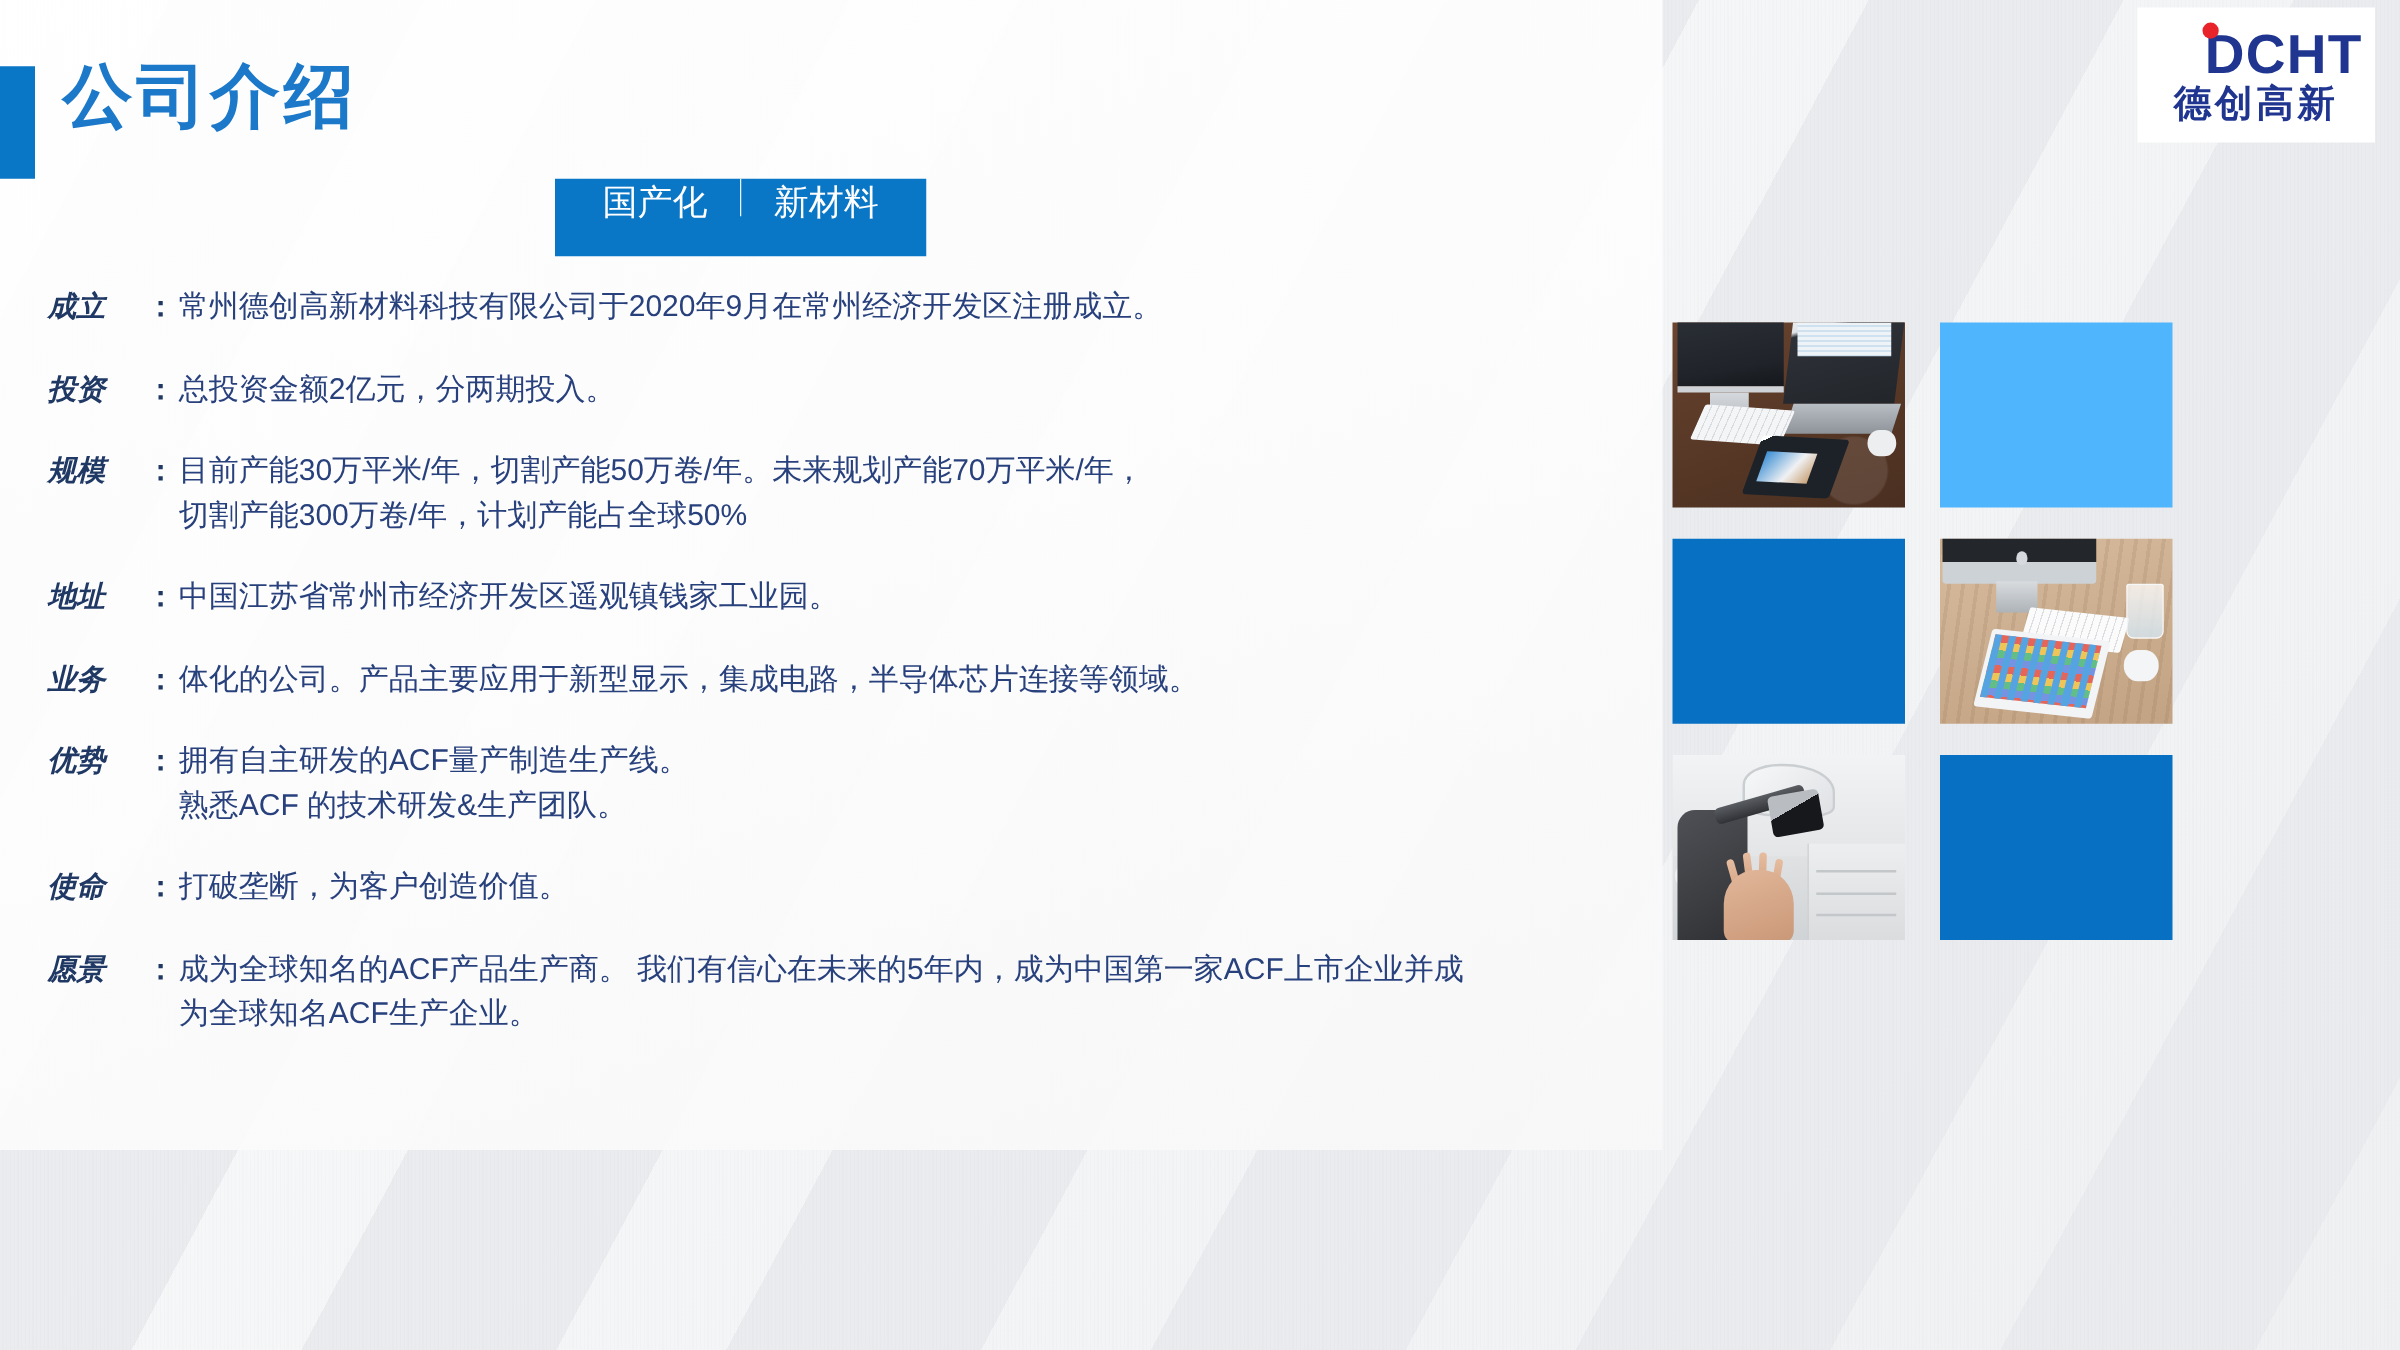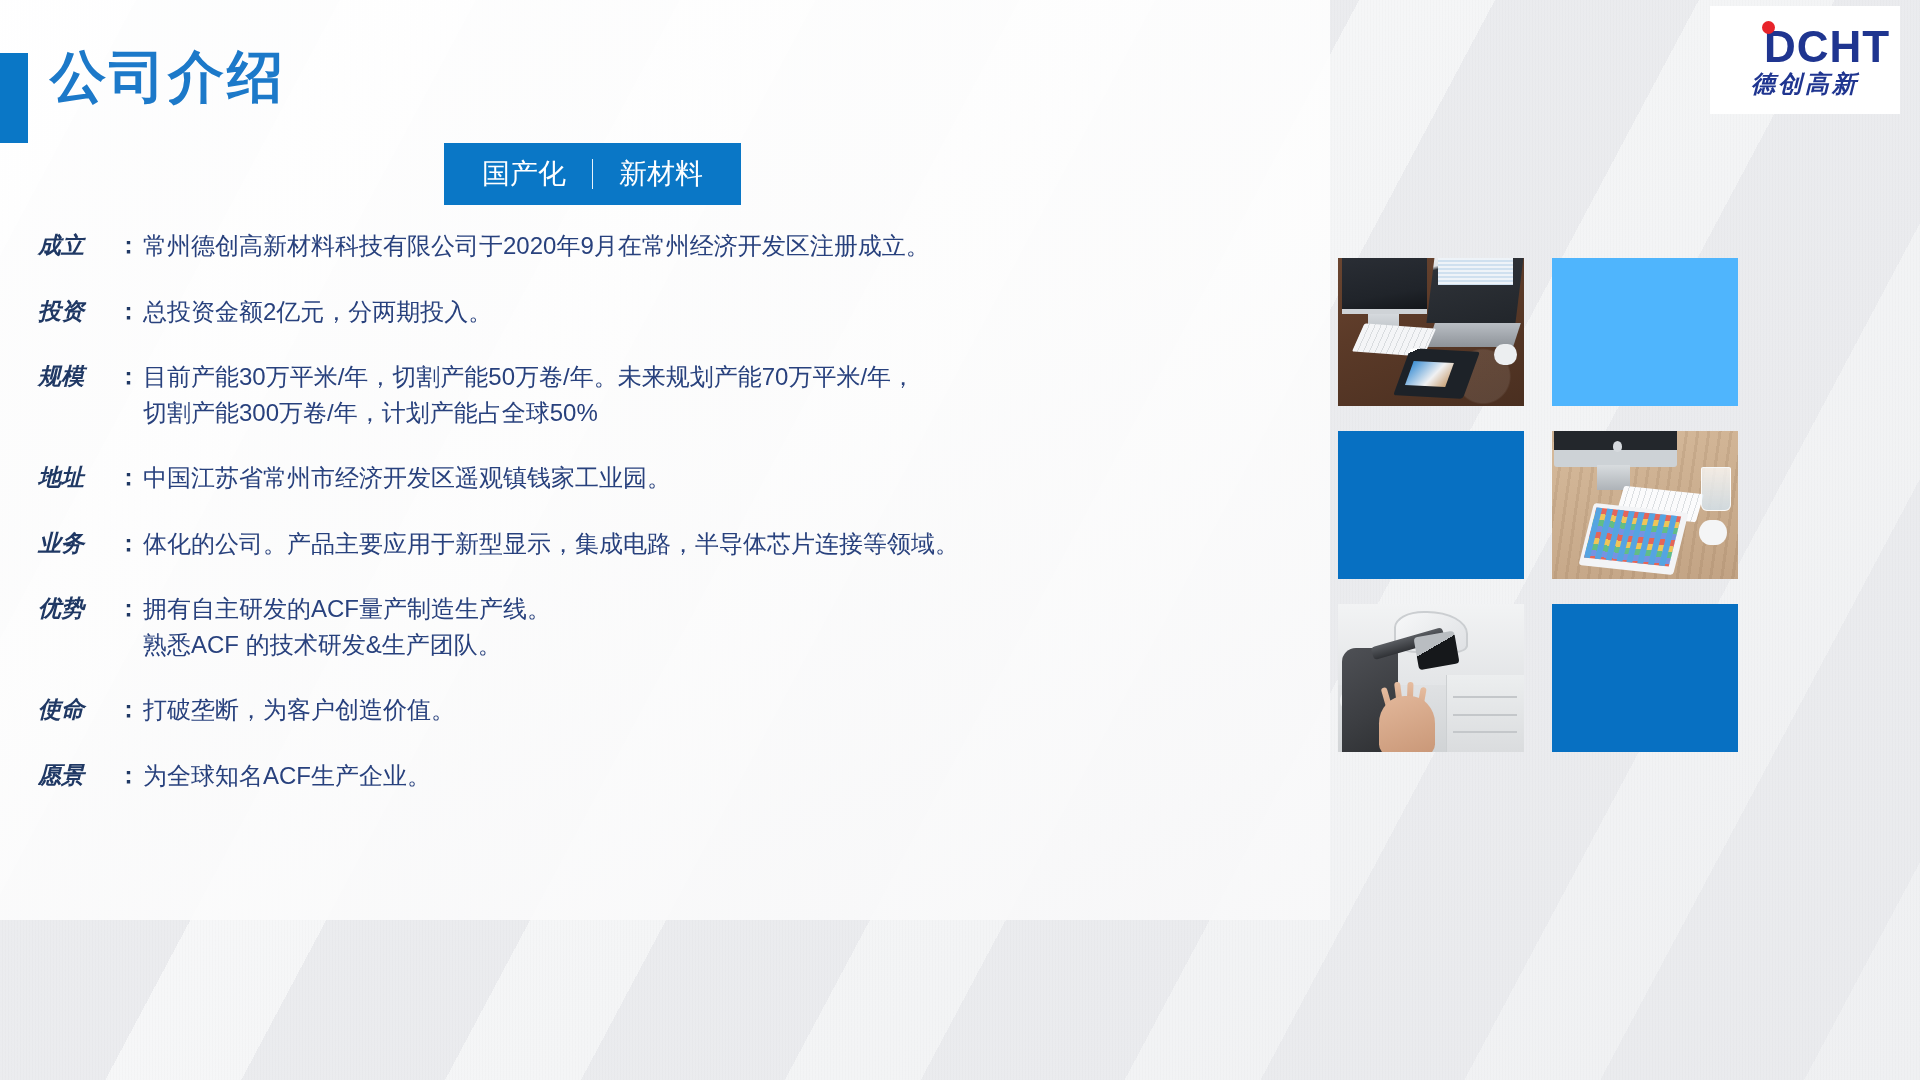--- a/index.html
+++ b/index.html
@@ -76,33 +76,32 @@
     white-space:nowrap;
     margin-left:44px;
   }
   .logo-dot{
     position:absolute; left:-2px; top:-4px;
     width:13px; height:13px; border-radius:50%;
     background:#e8232a;
   }
   .logo-bottom{
     margin-top:3px;
-    font-size:24px; font-weight:bold; letter-spacing:3px;
+    font-size:30px; font-weight:bold; letter-spacing:3px;
     color:#1f3590; line-height:1;
     white-space:nowrap;
-    font-style:italic;
   }
 
   
   .banner{
     left:444px; top:143px;
     height:62px;
     padding:0 38px;
     background:#0a77c6;
-    display:flex; align-items:center;
+    display:flex; 
     gap:26px;
   }
   .banner-text{
     font-size:28px; color:#ffffff; white-space:nowrap;
   }
   .banner-sep{
     width:1px; height:30px; background:#ffffff; opacity:.9;
   }
 
   
@@ -394,20 +393,21 @@
         <div class="row-label">使命</div>
         <div class="row-colon">：</div>
         <div class="row-value">
           <span class="ln">打破垄断，为客户创造价值。</span>
         </div>
       </div>
       <div class="row">
         <div class="row-label">愿景</div>
         <div class="row-colon">：</div>
         <div class="row-value">
+          <span class="ln">成为全球知名的ACF产品生产商。 我们有信心在未来的5年内，成为中国第一家ACF上市企业并成</span>
           <span class="ln">为全球知名ACF生产企业。</span>
         </div>
       </div>
     </div>
 
   <div class="layer grid">
 
     <div class="grid-row">
       <div class="cell photo-desk1">
         <div class="imac"></div>

